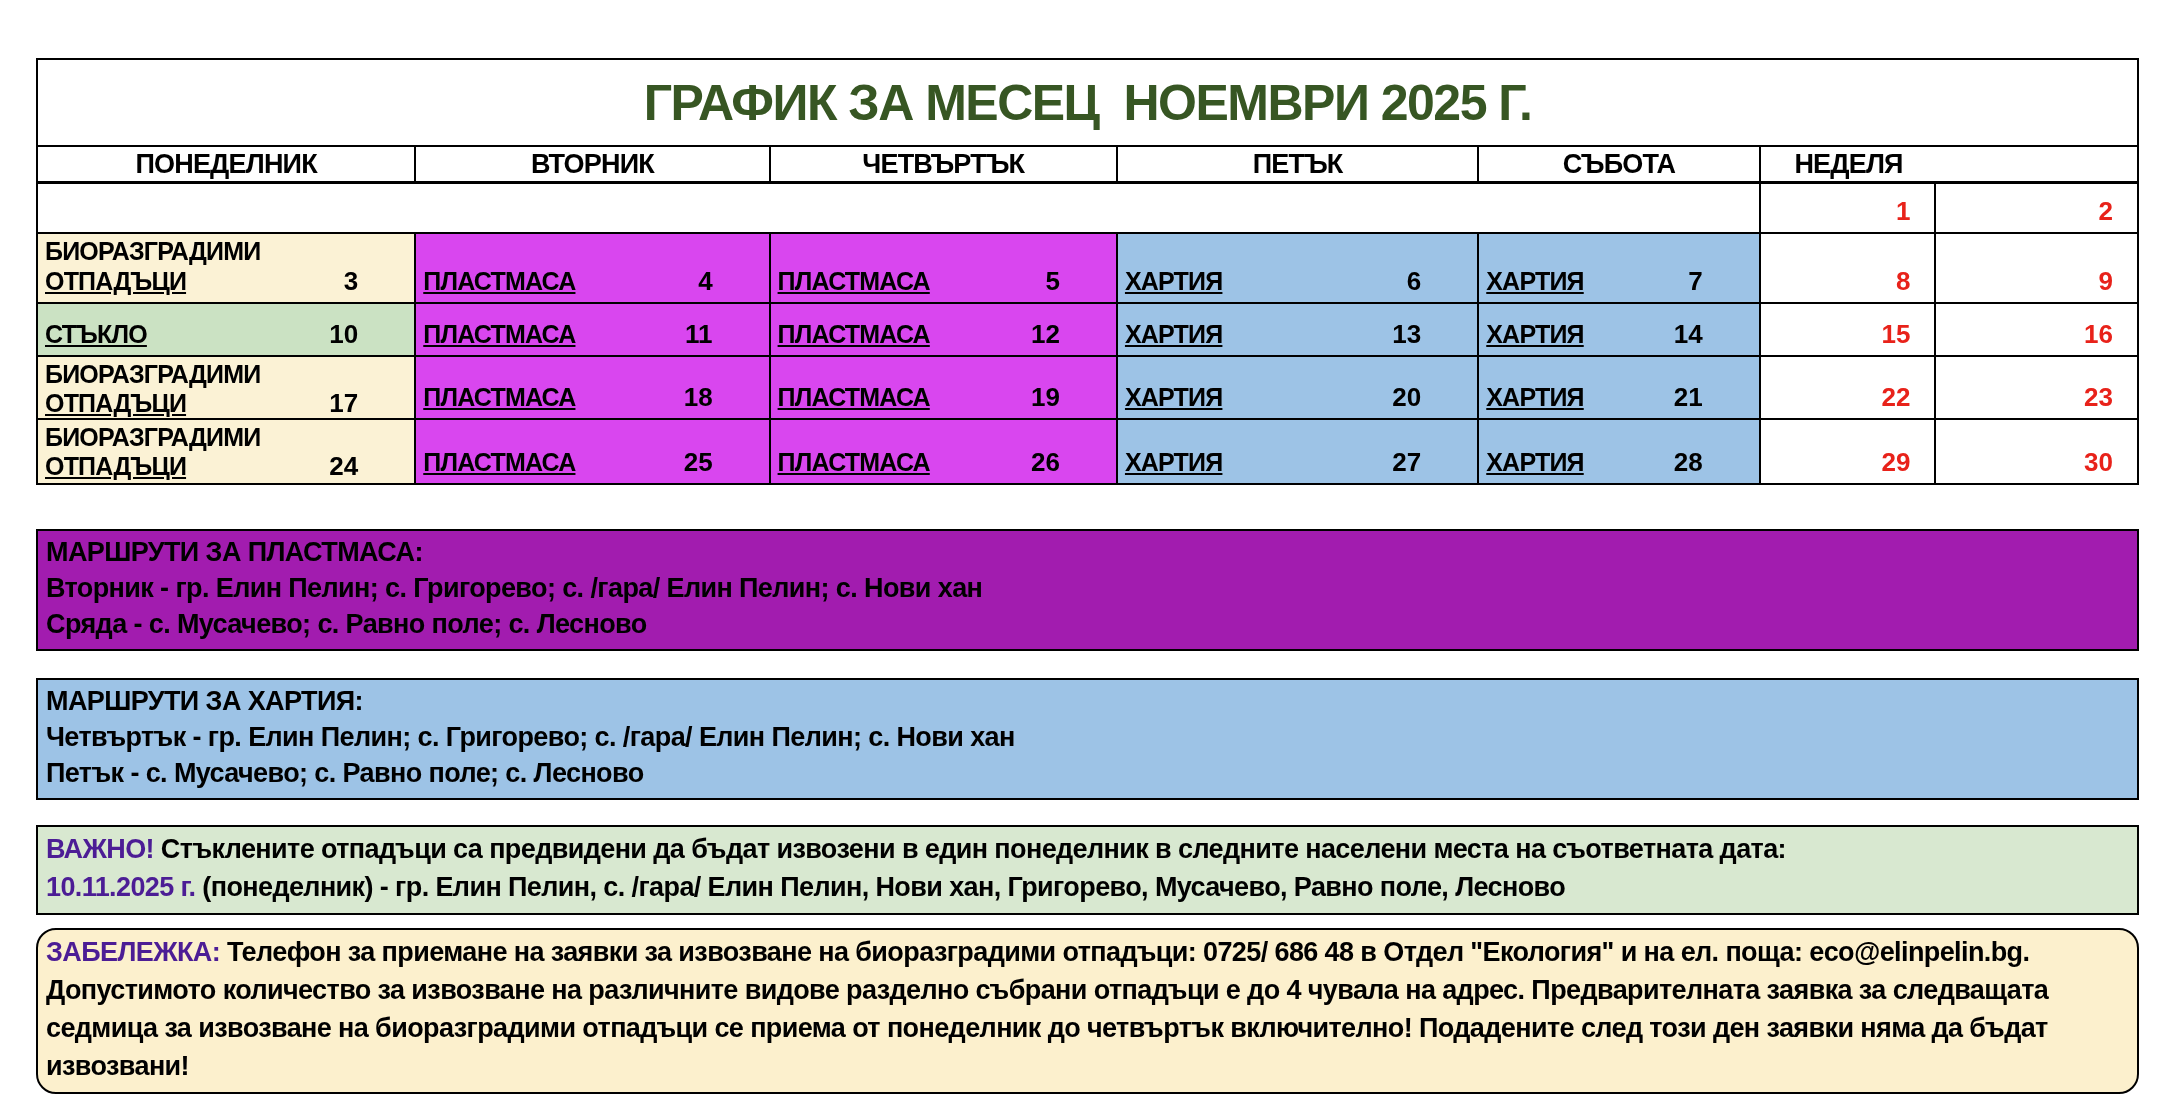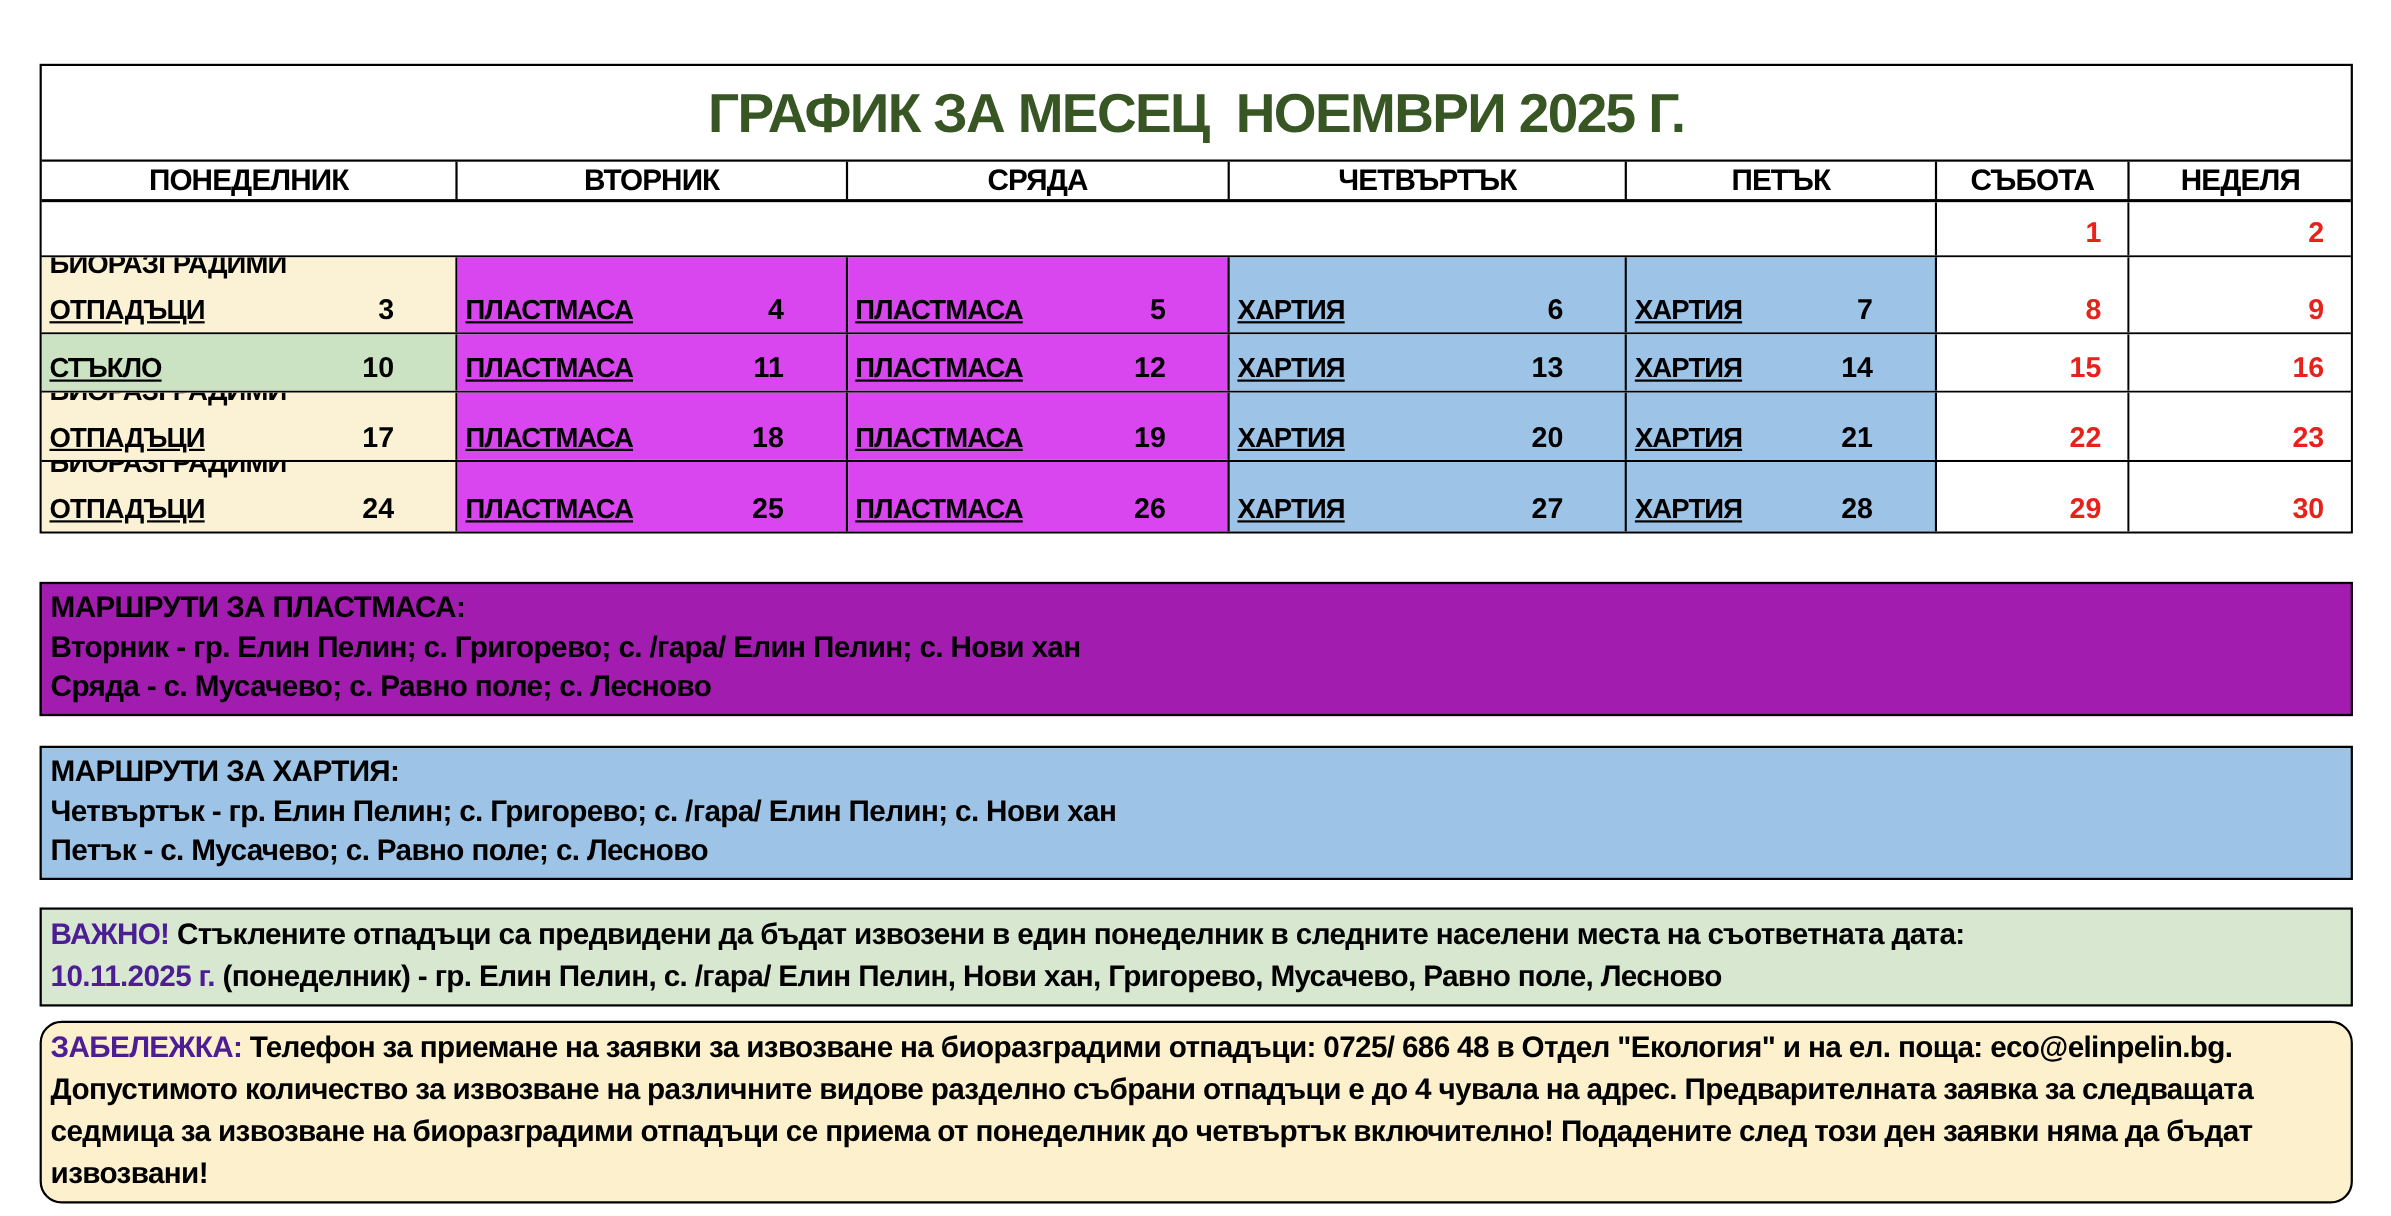--- a/index.html
+++ b/index.html
@@ -25,21 +25,21 @@
   .cal-row { display:grid; grid-template-columns:var(--cols); border-bottom:2px solid #000; }
   .cal-row:last-child { border-bottom:none; }
   .r1 { height:50px; }
   .r2 { height:70px; }
   .r3 { height:53px; }
   .r4 { height:63px; }
   .r5 { height:63px; }
   .cell { border-right:2px solid #000; display:flex; flex-direction:column; justify-content:flex-end; padding:3px 8px 5px 7px; overflow:hidden; }
   .cal-row .cell:last-child { border-right:none; }
   .c-merged { grid-column:1 / span 5; background:#fff; }
-  .c-bio { background:#FBF2D5; justify-content:flex-end;gap:12px; }
+  .c-bio { background:#FBF2D5; justify-content:space-between; }
   .c-plastic { background:#d946ef; }
   .c-paper { background:#9DC3E6; }
   .c-glass { background:#CBE2C3; }
   .c-weekend { background:#fff; align-items:flex-end; }
   .cell-top { font-size:25px; line-height:1.12; letter-spacing:-0.8px; }
   .cell-bottom { display:flex; align-items:baseline; justify-content:space-between; }
   .cell-label { font-size:25px; letter-spacing:-0.8px;text-decoration:underline; }
   .cell-day { font-size:26px; padding-right:48px; }
   .c-weekend .cell-day { padding-right:16px; color:#E8221A; }
 
@@ -62,21 +62,20 @@
 
     <div class="cal-table">
 
       <div class="title-row">
         <div class="title">ГРАФИК ЗА МЕСЕЦ  НОЕМВРИ 2025 Г.</div>
       </div>
 
       <div class="header-row">
         <div class="day-header">ПОНЕДЕЛНИК</div>
         <div class="day-header">ВТОРНИК</div>
-        <div class="day-header">СРЯДА</div>
         <div class="day-header">ЧЕТВЪРТЪК</div>
         <div class="day-header">ПЕТЪК</div>
         <div class="day-header">СЪБОТА</div>
         <div class="day-header">НЕДЕЛЯ</div>
       </div>
 
       <div class="cal-row r1">
         <div class="cell c-merged"></div>
         <div class="cell c-weekend">
           <span class="cell-day">1</span>

